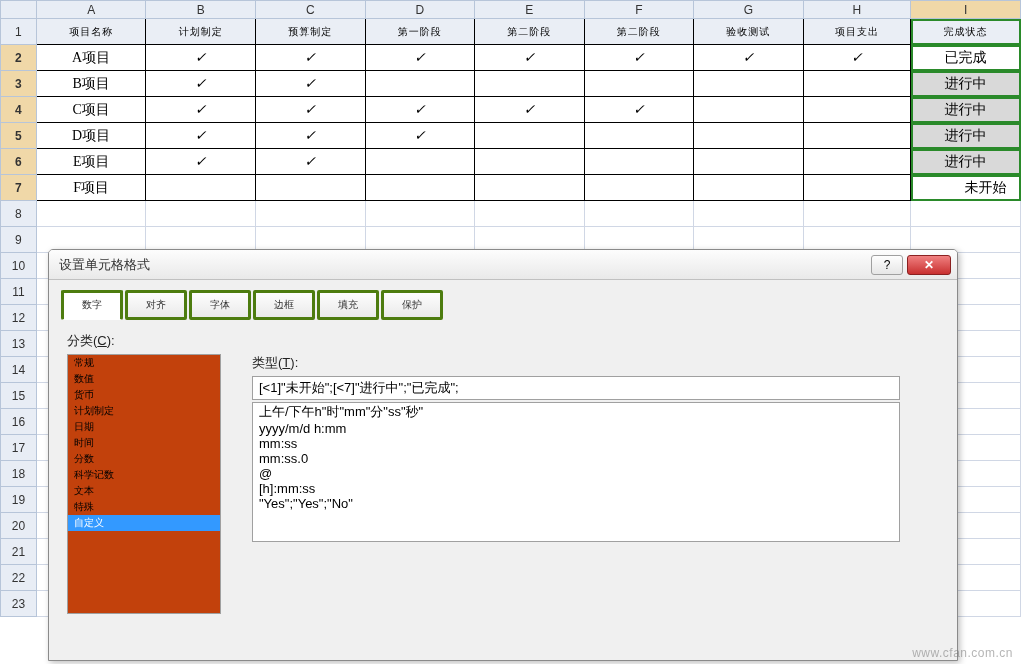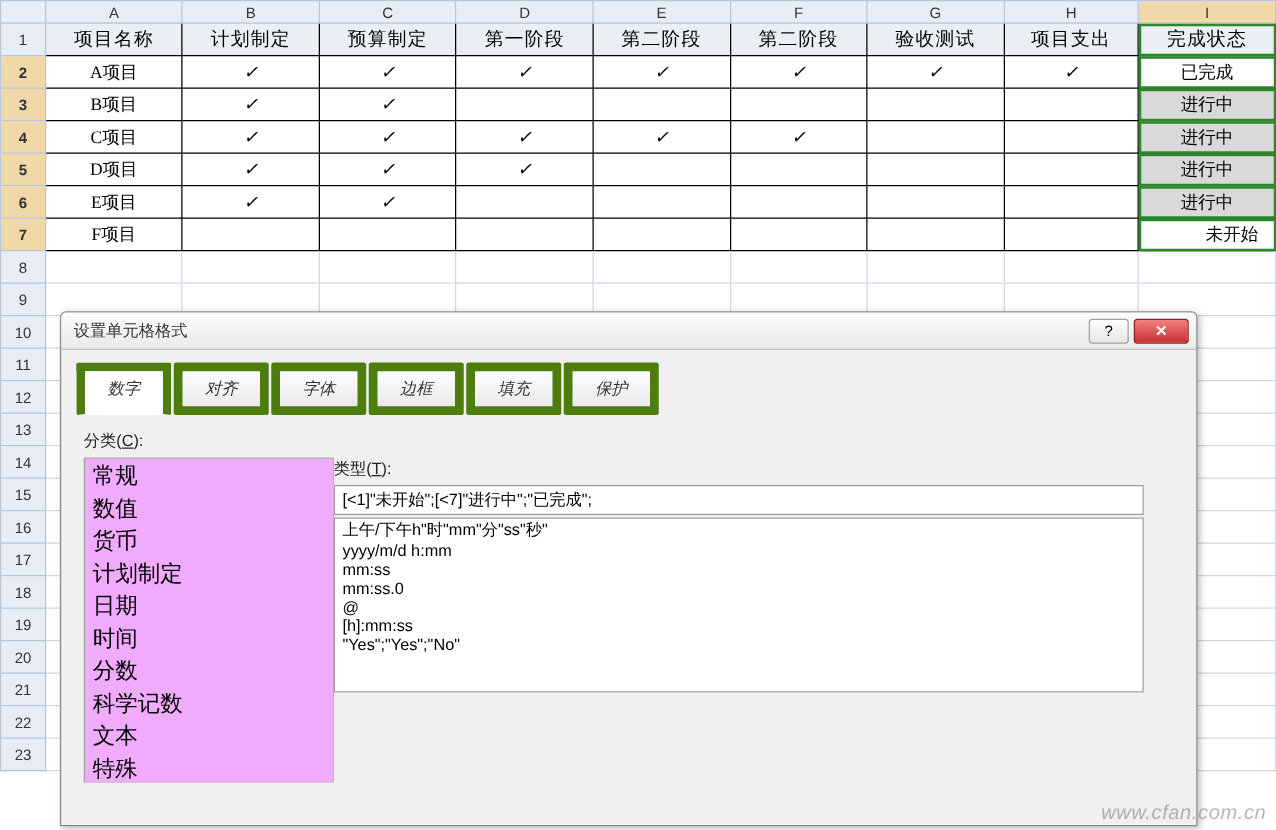--- a/index.html
+++ b/index.html
@@ -44,21 +44,21 @@
   border: 1px solid #d0d7e5;
   text-align: center;
   height: 26px;
   font-size: 14px;
   color: #000;
 }
 .hdrcell {
   border: 1.5px solid #000;
   background: #eaeef5;
   font-weight: normal;
-  font-size: 15px;
+  font-size: 10px;
   font-family: "SimSun", serif;
   letter-spacing: 1px;
 }
 .dcell {
   border: 1.5px solid #000;
   font-family: "SimSun", serif;
 }
 .status-done { background: #fff; }
 .status-prog { background: #d9d9d9; }
 .status-none { background: #fff; padding-left: 40px; }
@@ -112,42 +112,41 @@
   color: #fff; font-weight: bold;
 }
 .tabs {
   display: flex;
   gap: 2px;
   padding: 10px 12px 0 12px;
 }
 .tab {
   padding: 5px 18px;
   background: linear-gradient(#fdfdfd,#eaeaea);
-  border: 7px solid #4d7c0f;
+  border: 3px solid #4d7c0f;
   border-radius: 2px;
-  font-size: 13px;
+  font-size: 10px;
   color: #333;
-  font-style: italic;
 }
 .tab.active {
   background: #fff;
   border-bottom: 1px solid #fff;
   position: relative;
 }
 .panel {
   padding: 12px 18px;
 }
 .label { font-size: 13px; margin-bottom: 4px; color: #222; }
 .underline { text-decoration: underline; }
 .catbox {
-  width: 200px; height: 260px;
-  background: #f0abfc; border: 1px solid #a0a0a0;
+  width: 154px; height: 260px;
+  background: #c2410c; border: 1px solid #a0a0a0;
   overflow-y: scroll;
   float: left;
-  font-size: 18px;
+  font-size: 10px;
 }
 .catbox .item { padding: 1px 6px; cursor: default; }
 .catbox .item.sel { background: #3399ff; color: #fff; }
 .rightpane { margin-left: 185px; }
 .samplebox {
   border: 1px solid #c8c8c8;
   border-radius: 2px;
   padding: 6px 8px 10px 8px;
   margin-bottom: 12px;
   position: relative;
@@ -169,22 +168,21 @@
   width: 648px; height: 140px;
   border: 1px solid #a0a0a0;
   background: #fff; overflow-y: scroll;
   margin-top: 2px; font-size: 13px;
 }
 .typelist .titem { padding: 0 6px; }
 
 .watermark {
   position: absolute;
   right: 8px; bottom: 4px;
-  font-size: 16px; color: rgba(120,120,120,.55);
-  font-style: italic;
+  font-size: 12px; color: rgba(120,120,120,.55);
   letter-spacing: .5px;
 }
 </style>
 </head>
 <body>
 
 <table class="sheet">
   <colgroup>
     <col style="width:36px">
     <col class="cA">

